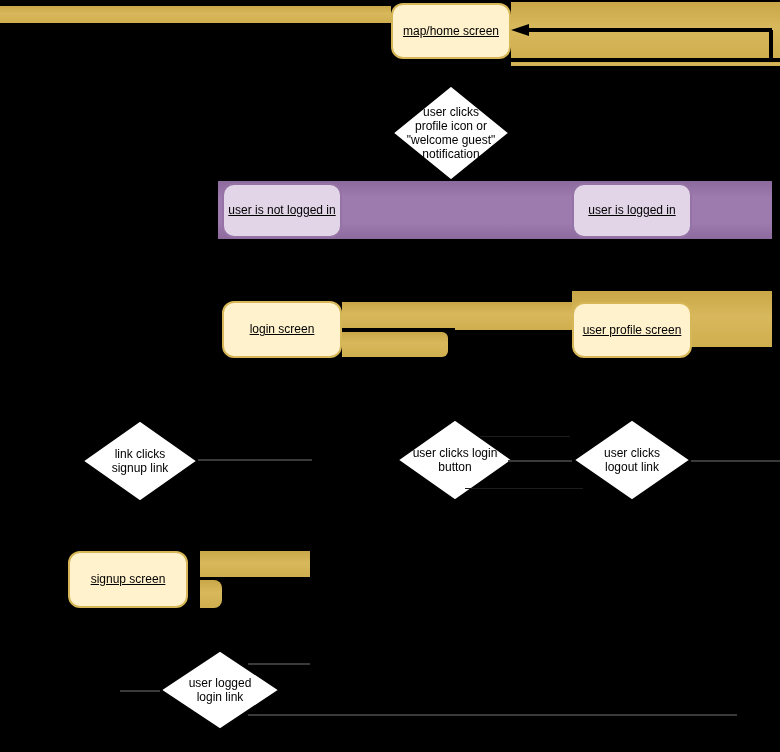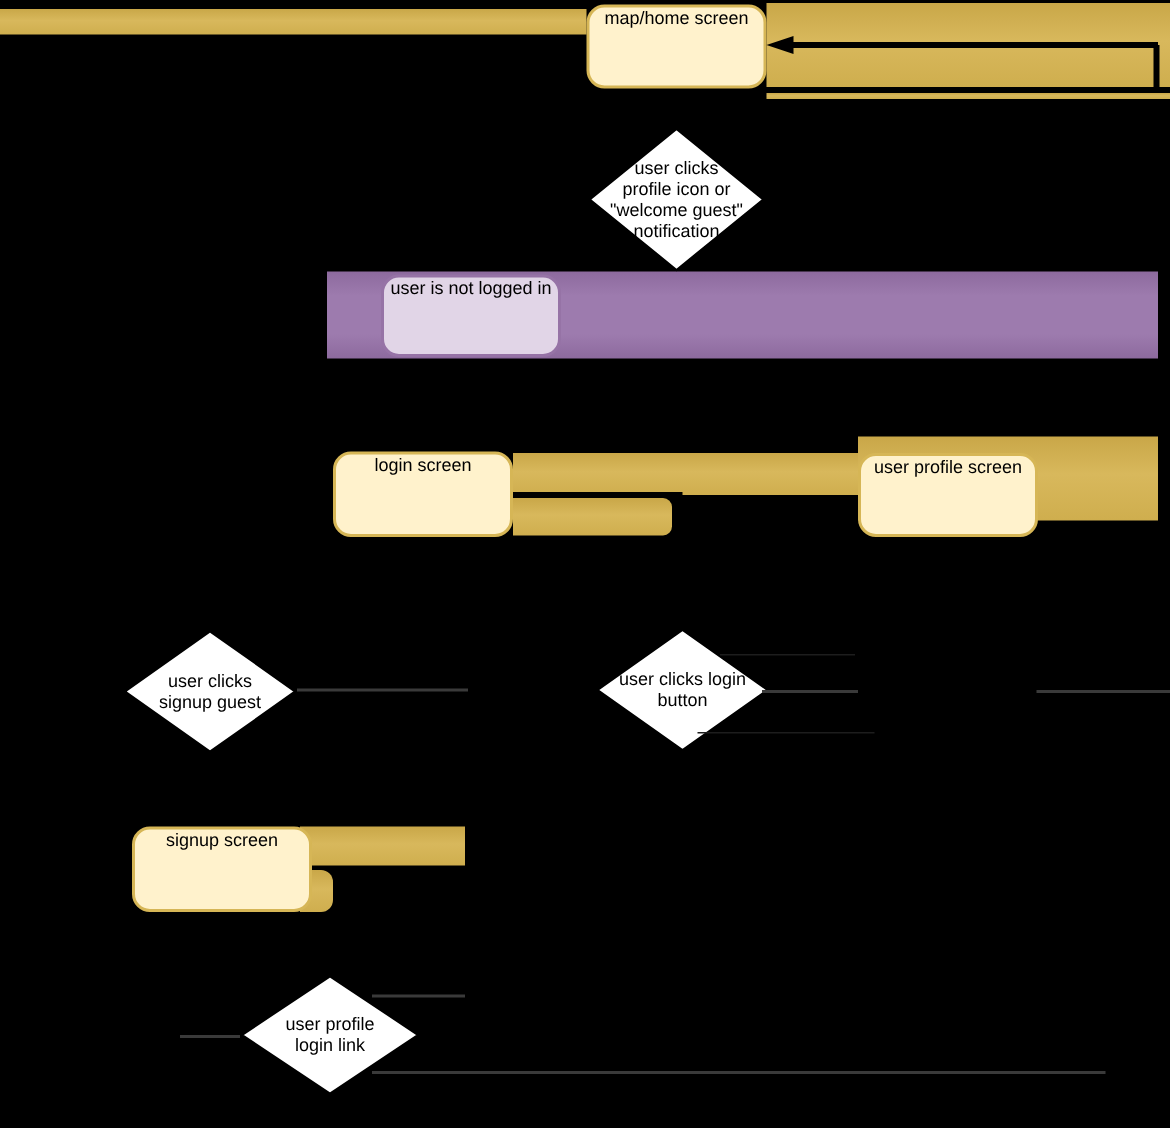--- a/index.html
+++ b/index.html
@@ -5,22 +5,22 @@
   html,body{margin:0;padding:0;background:#000;}
   #canvas{
     position:relative;width:780px;height:752px;background:#000;overflow:hidden;
     font-family:"Liberation Sans",sans-serif;font-size:12px;color:#000;
   }
   .bar{position:absolute;z-index:1;}
   .gold{background:linear-gradient(180deg,#c9a748 0%,#d8b85c 45%,#cfae4e 100%);}
   .purplebar{background:linear-gradient(180deg,#8d6a9e 0%,#9d7bae 28%,#9d7bae 72%,#8d6a9e 100%);}
   .node{
     position:absolute;z-index:2;border-radius:12px;border:2px solid;
-    display:flex;align-items:flex-start;justify-content:center;text-align:center;
-    box-sizing:border-box;line-height:1.2;
+    display:flex;align-items:center;justify-content:center;text-align:center;
+    box-sizing:border-box;line-height:1.2;text-decoration:underline;
   }
   .cream{background:#fff2cc;border-color:#d6b656;}
   .lav{background:#e1d5e7;border-color:#9673a6;}
   .diamond{position:absolute;z-index:3;}
   .diamond svg{position:absolute;left:0;top:0;width:100%;height:100%;}
   .dtext{
     position:absolute;left:50%;top:50%;transform:translate(-50%,-50%);
     text-align:center;line-height:1.18;z-index:4;
   }
   .line{position:absolute;z-index:5;}
@@ -62,60 +62,69 @@
   <div class="line fnt" style="left:480px;top:436px;width:90px;height:1px;"></div>
   <div class="line fnt" style="left:465px;top:488px;width:118px;height:1px;"></div>
   <div class="line gry" style="left:120px;top:690px;width:40px;height:2px;"></div>
   <div class="line gry" style="left:248px;top:663px;width:62px;height:2px;"></div>
   <div class="line gry" style="left:248px;top:714px;width:489px;height:2px;"></div>
 
   <div class="node cream" style="left:391px;top:3px;width:120px;height:56px;">
     <span>map/home screen</span>
   </div>
 
-  <div class="node lav" style="left:222px;top:183px;width:120px;height:55px;margin-left:32px;">
+  <div class="node lav" style="left:222px;top:183px;width:120px;height:55px;">
     <span>user is not logged in</span>
   </div>
 
+  <div class="node lav" style="left:572px;top:183px;width:120px;height:55px;">
+    <span>user is logged in</span>
+  </div>
 
   <div class="node cream" style="left:572px;top:302px;width:120px;height:56px;">
     <span>user profile screen</span>
   </div>
 
   <div class="node cream" style="left:222px;top:301px;width:120px;height:57px;">
     <span>login screen</span>
   </div>
 
-  <div class="node cream" style="left:88px;top:551px;width:120px;height:57px;">
+  <div class="node cream" style="left:68px;top:551px;width:120px;height:57px;">
     <span>signup screen</span>
   </div>
 
   <div class="diamond" style="left:392px;top:85px;width:118px;height:96px;">
     <svg viewBox="0 0 100 100" preserveAspectRatio="none">
       <polygon points="50,1 99,50 50,99 1,50" fill="#ffffff" stroke="#000000" stroke-width="1.5" vector-effect="non-scaling-stroke"></polygon>
     </svg>
     <div class="dtext" style="width:92px;">user clicks profile icon or "welcome guest" notification</div>
   </div>
 
   <div class="diamond" style="left:82px;top:420px;width:116px;height:82px;">
     <svg viewBox="0 0 100 100" preserveAspectRatio="none">
       <polygon points="50,1 99,50 50,99 1,50" fill="#ffffff" stroke="#000000" stroke-width="1.5" vector-effect="non-scaling-stroke"></polygon>
     </svg>
-    <div class="dtext" style="width:80px;">user clicks signup guest</div>
+    <div class="dtext" style="width:80px;">link clicks signup link</div>
   </div>
 
   <div class="diamond" style="left:397px;top:419px;width:116px;height:82px;">
     <svg viewBox="0 0 100 100" preserveAspectRatio="none">
       <polygon points="50,1 99,50 50,99 1,50" fill="#ffffff" stroke="#000000" stroke-width="1.5" vector-effect="non-scaling-stroke"></polygon>
     </svg>
     <div class="dtext" style="width:100px;">user clicks login button</div>
   </div>
 
+  <div class="diamond" style="left:573px;top:419px;width:118px;height:82px;">
+    <svg viewBox="0 0 100 100" preserveAspectRatio="none">
+      <polygon points="50,1 99,50 50,99 1,50" fill="#ffffff" stroke="#000000" stroke-width="1.5" vector-effect="non-scaling-stroke"></polygon>
+    </svg>
+    <div class="dtext" style="width:80px;">user clicks logout link</div>
+  </div>
 
 
   <div class="diamond" style="left:160px;top:650px;width:120px;height:80px;">
     <svg viewBox="0 0 100 100" preserveAspectRatio="none">
       <polygon points="50,1 99,50 50,99 1,50" fill="#ffffff" stroke="#000000" stroke-width="1.5" vector-effect="non-scaling-stroke"></polygon>
     </svg>
-    <div class="dtext" style="width:80px;">user profile login link</div>
+    <div class="dtext" style="width:80px;">user logged login link</div>
   </div>
 
 </div>
 
 </body></html>

